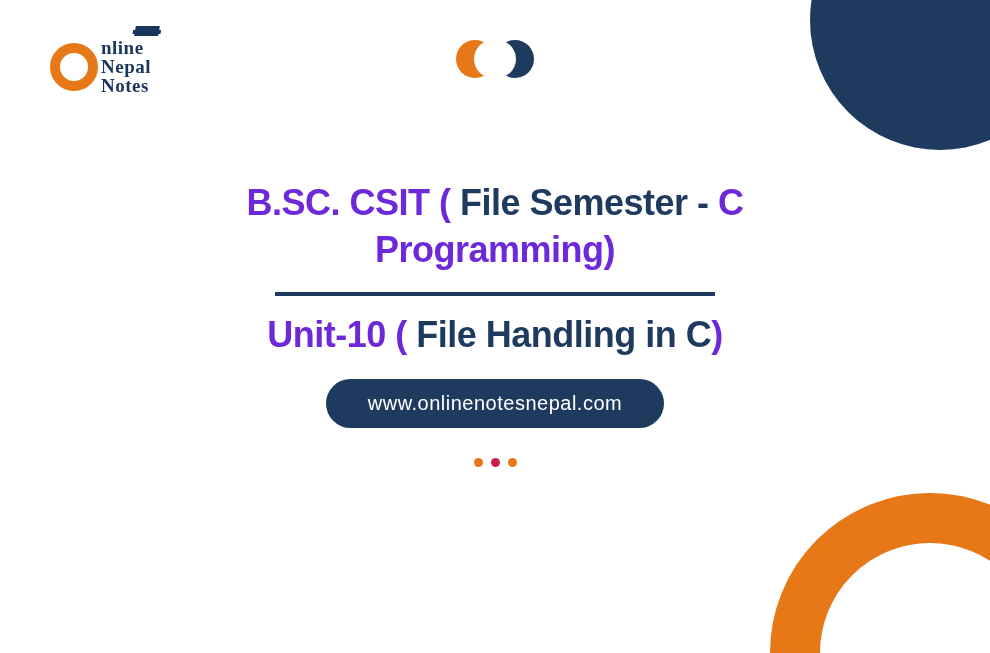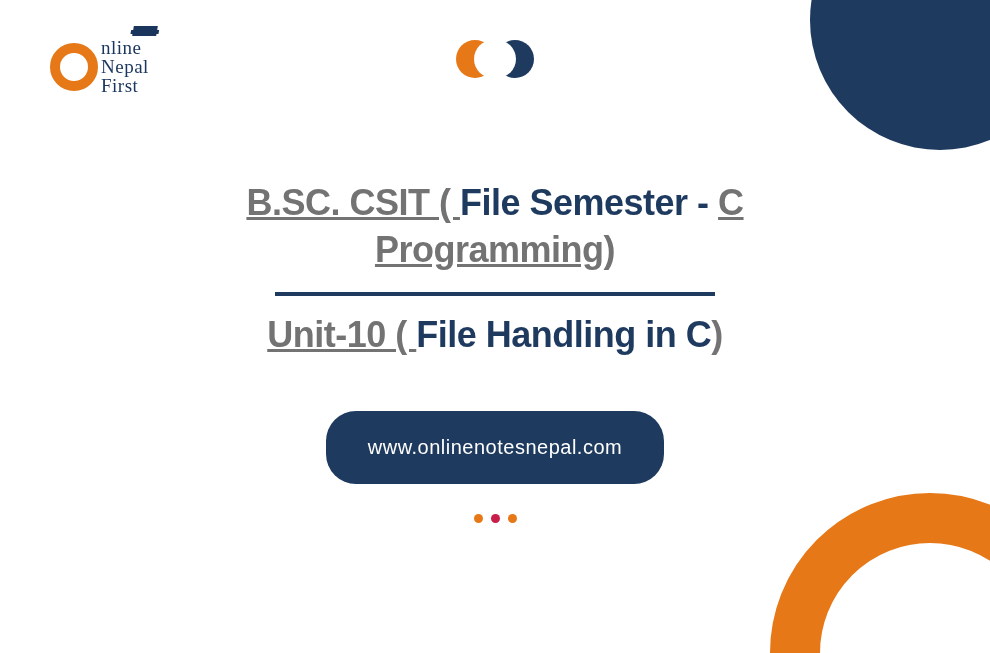--- a/index.html
+++ b/index.html
@@ -36,21 +36,21 @@
     .logo-text {
       display: flex;
       flex-direction: column;
       line-height: 1;
       position: relative;
     }
     
     .logo-line {
       font-family: 'Comic Sans MS', cursive;
       font-size: 19px;
-      font-weight: normal;
+      font-weight: bold;
       color: #1a365d;
       letter-spacing: 0.5px;
     }
     
     .grad-cap {
       position: absolute;
       top: -12px;
       right: -8px;
       width: 24px;
       height: 10px;
@@ -114,41 +114,40 @@
     }
     
     .title-line-2 {
       font-size: 36px;
       font-weight: 900;
       letter-spacing: -0.5px;
       margin-top: 17px;
     }
     
     .orange-text {
-      color: #737373;
-      text-decoration: underline;
+      color: #6d28d9;
     }
     
     .navy-text {
       color: #1e3a5f;
     }
     
     .divider {
       width: 440px;
       height: 4px;
       background: #1e3a5f;
       margin: 18px auto;
     }
     
     .url-badge {
       display: inline-block;
-      margin-top: 55px;
+      margin-top: 23px;
       background: #1e3a5f;
       color: #ffffff;
-      padding: 25px 42px;
+      padding: 13px 42px;
       border-radius: 30px;
       font-size: 20px;
       font-weight: normal;
       font-family: Arial, sans-serif;
       letter-spacing: 0.5px;
     }
     
     .dots {
       display: flex;
       justify-content: center;
@@ -171,21 +170,21 @@
 
 <div class="corner-circle-top"></div>
 <div class="corner-ring-bottom"></div>
 
 <div class="logo">
   <div class="logo-o"></div>
   <div class="logo-text">
     <div class="grad-cap"></div>
     <span class="logo-line">nline</span>
     <span class="logo-line">Nepal</span>
-    <span class="logo-line">First</span>
+    <span class="logo-line">Notes</span>
   </div>
 </div>
 
 <div class="moon-decoration">
   <div style="position:relative;width:38px;height:38px;overflow:hidden;">
     <div style="width:38px;height:38px;background:#e67817;border-radius:50%;"></div>
     <div style="position:absolute;left:18px;top:0;width:38px;height:38px;background:#fff;border-radius:50%;"></div>
   </div>
   <div style="position:relative;width:38px;height:38px;overflow:hidden;">
     <div style="width:38px;height:38px;background:#1e3a5f;border-radius:50%;"></div>

